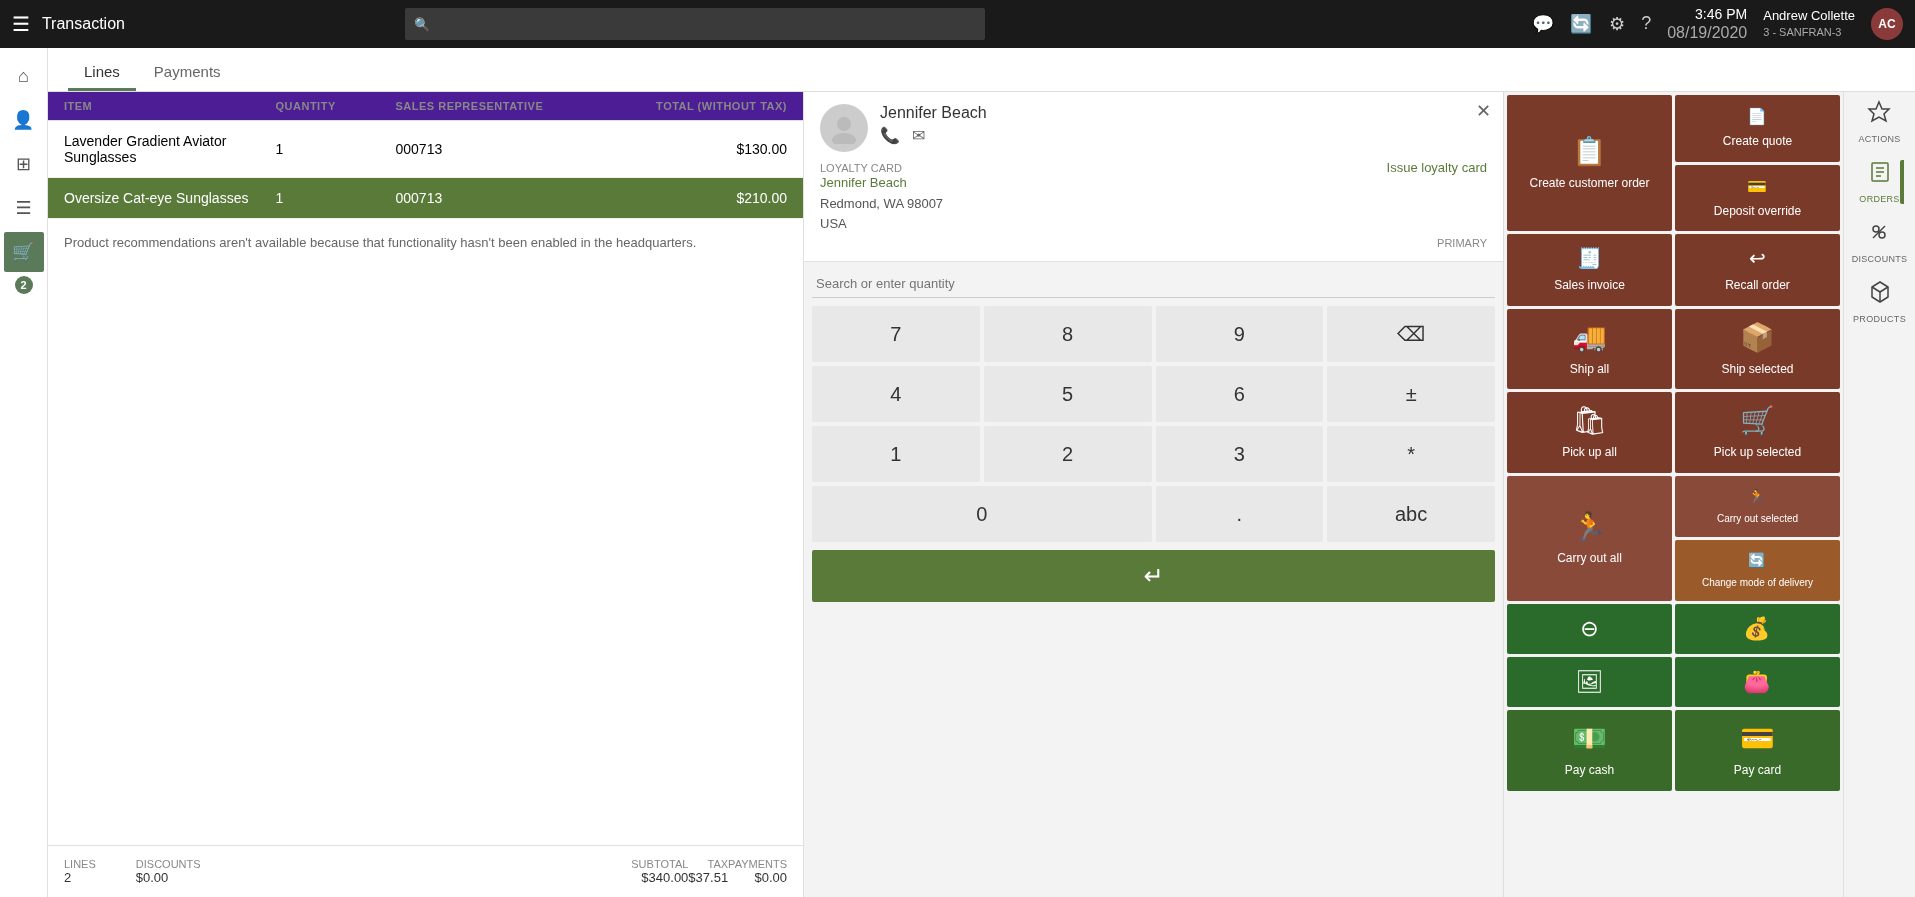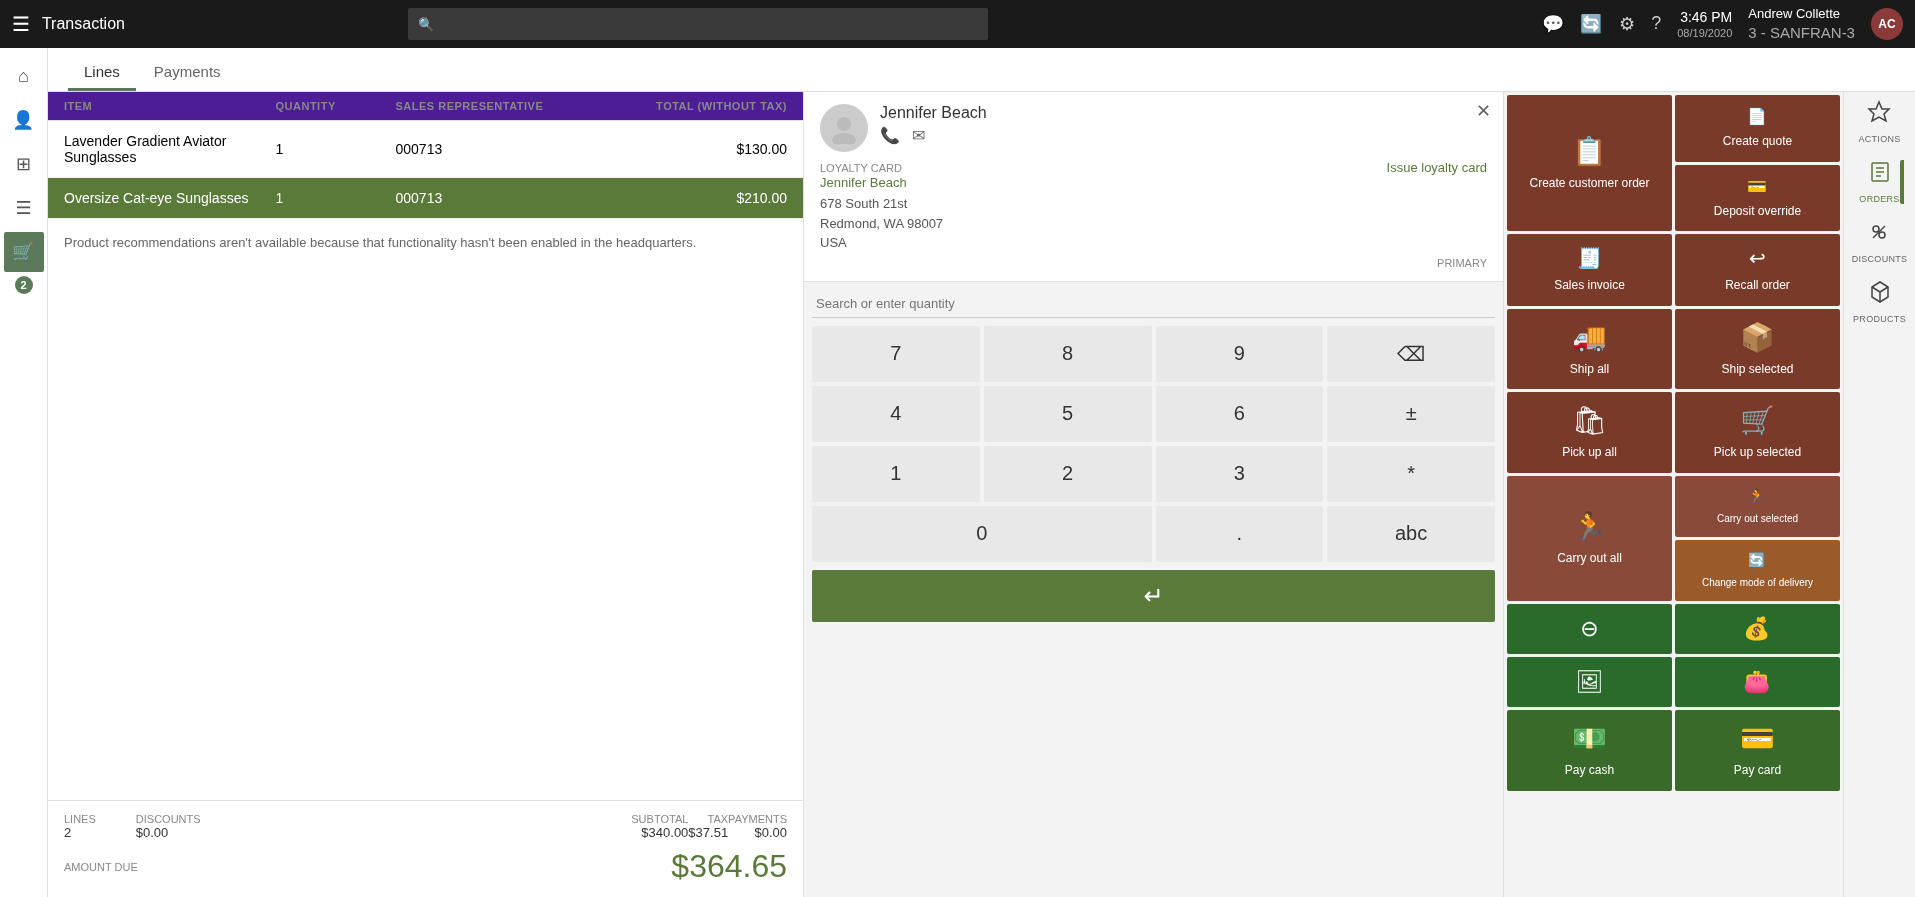--- a/index.html
+++ b/index.html
@@ -43,21 +43,21 @@
     .topbar-right {
       display: flex;
       align-items: center;
       gap: 16px;
       margin-left: auto;
       font-size: 13px;
     }
     .topbar-icon { font-size: 18px; cursor: pointer; color: #ccc; }
     .topbar-time { text-align: right; line-height: 1.3; }
     .topbar-time .time { font-size: 14px; }
-    .topbar-time .date { font-size: 11px; color: #aaa; text-align: right; }
+    .topbar-time .date { font-size: 16px; color: #aaa; text-align: right; }
     .topbar-user { font-size: 13px; line-height: 1.3; }
     .topbar-avatar {
       width: 32px; height: 32px; border-radius: 50%;
       background: #8b3a3a;
       display: flex; align-items: center; justify-content: center;
       font-size: 12px; font-weight: 600; color: #fff;
     }
 
     
     .main-layout {
@@ -331,21 +331,21 @@
     <span class="topbar-icon">💬</span>
     <span class="topbar-icon">🔄</span>
     <span class="topbar-icon">⚙</span>
     <span class="topbar-icon">?</span>
     <div class="topbar-time">
       <div class="time">3:46 PM</div>
       <div class="date">08/19/2020</div>
     </div>
     <div class="topbar-user">
       <div>Andrew Collette</div>
-      <div style="color:#aaa;font-size:15px;">3 - SANFRAN-3</div>
+      <div style="color:#aaa;font-size:11px;">3 - SANFRAN-3</div>
     </div>
     <div class="topbar-avatar">AC</div>
   </div>
 </div>
 
 <div class="main-layout">
 
   <div class="left-sidebar">
     <div class="sidebar-icon">⌂</div>
     <div class="sidebar-icon">👤</div>
@@ -414,24 +414,20 @@
                   <div class="totals-label">TAX</div>
                   <div class="totals-value">$37.51</div>
                 </div>
                 <div>
                   <div class="totals-label">PAYMENTS</div>
                   <div class="totals-value">$0.00</div>
                 </div>
               </div>
             </div>
           </div>
-          <div class="amount-due-row">
-            <div class="amount-due-label">AMOUNT DUE</div>
-            <div class="amount-due-value">$364.65</div>
-          </div>
         </div>
       </div>
 
       <div class="right-panel">
 
         <div class="customer-section">
           <div class="close-btn">✕</div>
           <div class="customer-header">
             <div class="customer-avatar">
               <svg width="32" height="32" viewBox="0 0 32 32" fill="none" xmlns="http://www.w3.org/2000/svg">
@@ -446,21 +442,20 @@
                 <span class="customer-contact-icon">✉</span>
               </div>
             </div>
           </div>
           <div class="loyalty-section">
             <div class="loyalty-label">LOYALTY CARD</div>
             <div class="loyalty-link">Issue loyalty card</div>
           </div>
           <div class="customer-loyalty-name">Jennifer Beach</div>
           <div class="customer-address">
-            <div>678 South 21st</div>
             <div>Redmond, WA 98007</div>
             <div>USA</div>
           </div>
           <div class="primary-badge">PRIMARY</div>
         </div>
 
         <div class="numpad-section">
           <input class="numpad-search" type="text" placeholder="Search or enter quantity" style="">
           <div class="numpad-grid">
             <button class="numpad-btn">7</button>

